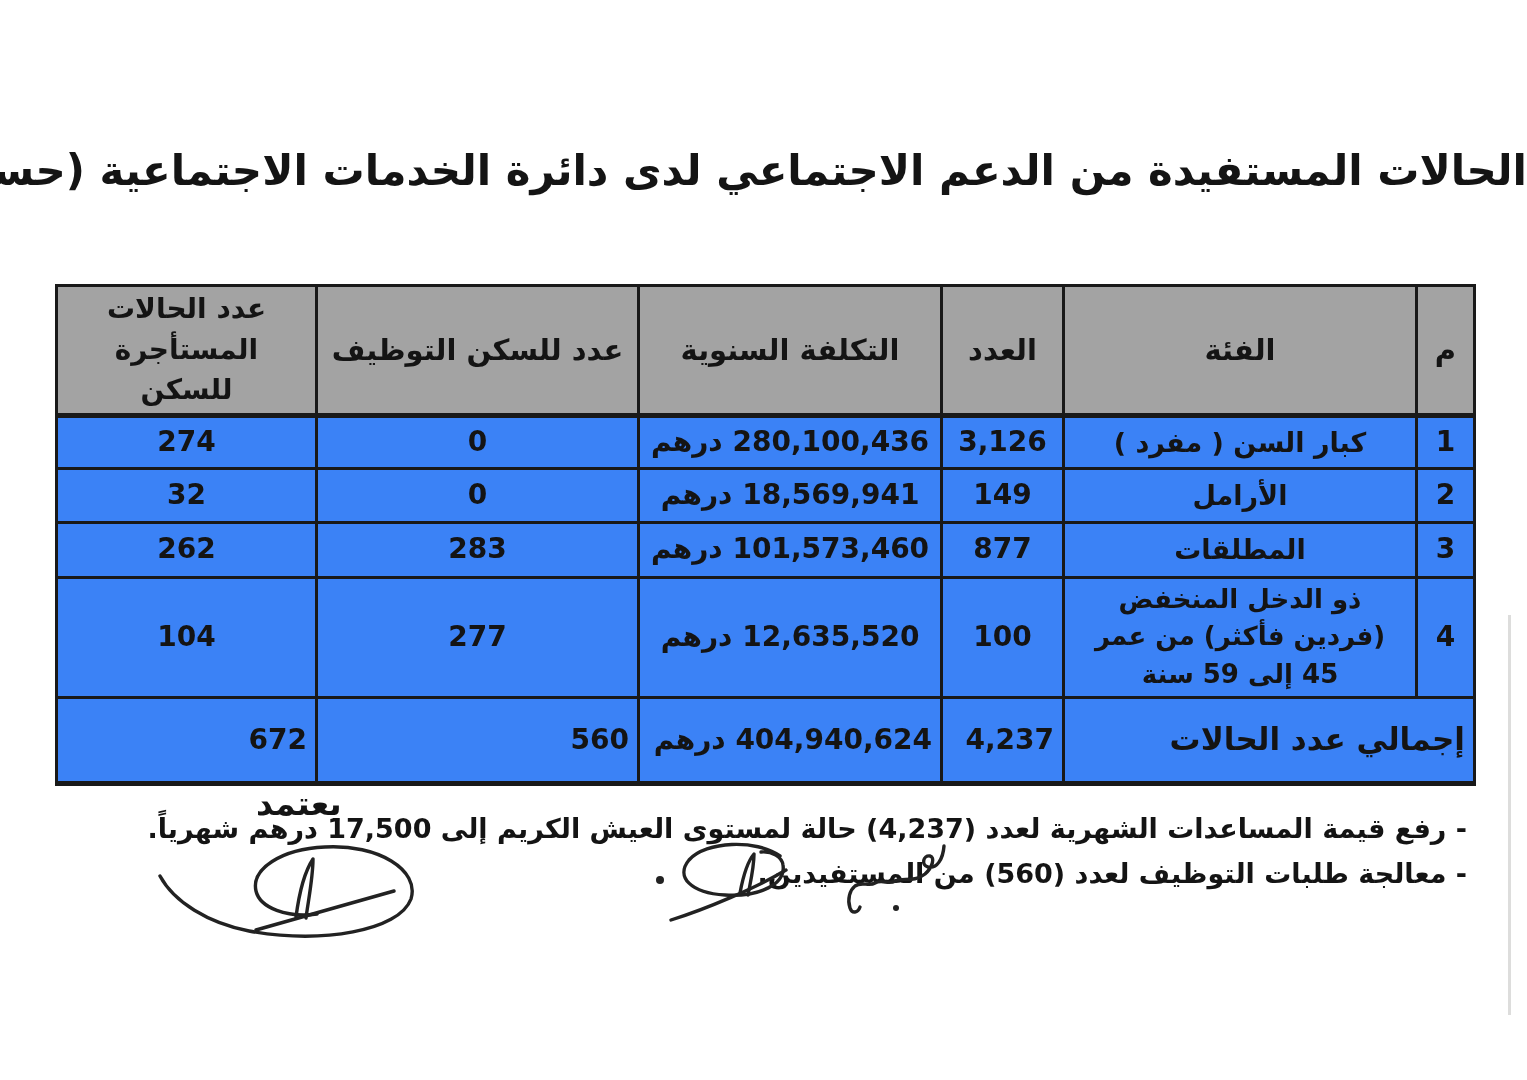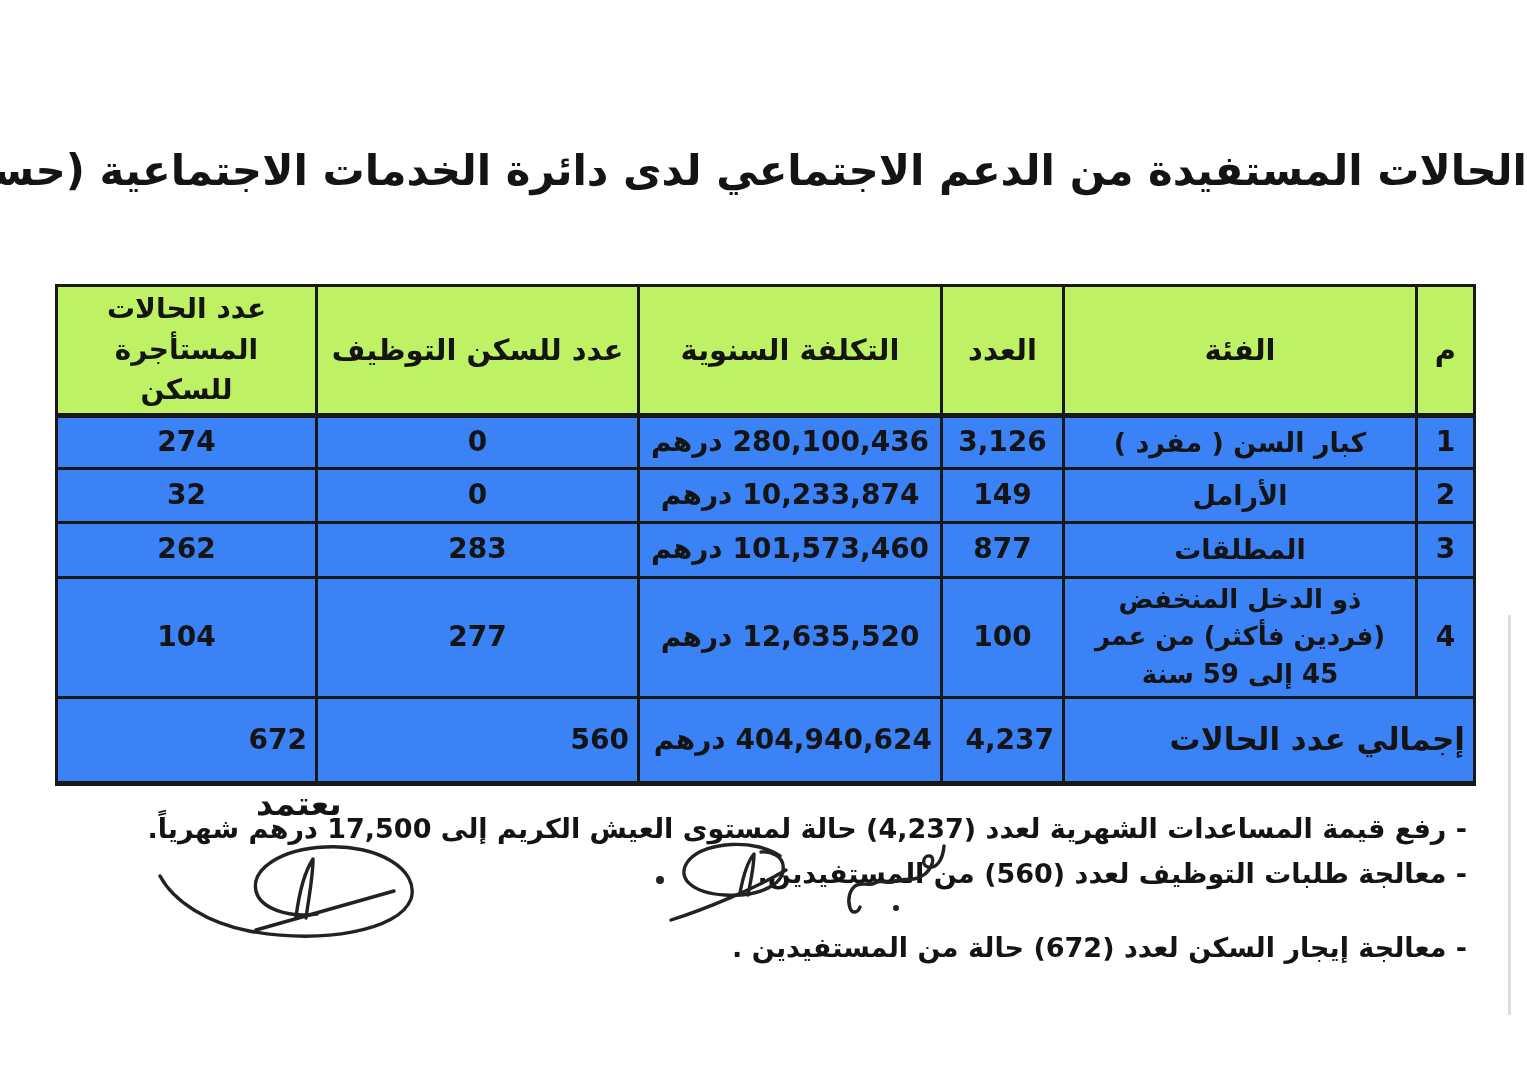--- a/index.html
+++ b/index.html
@@ -39,21 +39,21 @@
     border:3px solid #191919;
     text-align:center;
     vertical-align:middle;
     font-weight:bold;
     padding:2px 8px;
     line-height:1.45;
     overflow:hidden;
   }
   .data-table thead th {
     height:100px;
-    background:#bef264;
+    background:#a3a3a3;
     font-size:29px;
     border-bottom-width:5px;
   }
   .data-table thead th.th-housing { font-size:28px; padding:2px 16px; }
   .data-table td { font-size:28px; background:#3b82f6; }
   tr.row-1 td { height:53px; }
   tr.row-2 td { height:54px;margin-top:28px; }
   tr.row-3 td { height:55px; }
   tr.row-4 td { height:94px; }
   tr.row-4 td.cell-category { font-size:26px; padding:2px 12px; }
@@ -116,21 +116,21 @@
         <td class="cell-category">كبار السن ( مفرد )</td>
         <td>3,126</td>
         <td>280,100,436 درهم</td>
         <td>0</td>
         <td>274</td>
       </tr>
       <tr class="row-2">
         <td>2</td>
         <td class="cell-category">الأرامل</td>
         <td>149</td>
-        <td>10,233,874 درهم</td>
+        <td>18,569,941 درهم</td>
         <td>0</td>
         <td>32</td>
       </tr>
       <tr class="row-3">
         <td>3</td>
         <td class="cell-category">المطلقات</td>
         <td>877</td>
         <td>101,573,460 درهم</td>
         <td>283</td>
         <td>262</td>
@@ -148,21 +148,20 @@
         <td>4,237</td>
         <td>404,940,624 درهم</td>
         <td>560</td>
         <td>672</td>
       </tr>
     </tbody>
   </table>
 
   <div class="note note-1">- رفع قيمة المساعدات الشهرية لعدد (4,237) حالة لمستوى العيش الكريم إلى 17,500 درهم شهرياً.</div>
   <div class="note note-2">- معالجة طلبات التوظيف لعدد (560) من المستفيدين.</div>
-  <div class="note note-3">- معالجة إيجار السكن لعدد (672) حالة من المستفيدين .</div>
 
   <div class="approval-label">يعتمد</div>
 
   <svg class="sig sig-main" width="292" height="132" viewBox="0 0 292 132" aria-hidden="true">
     <path d="M 14 56 C 28 82, 62 103, 103 111 C 176 124, 253 111, 265 79 C 274 50, 232 24, 179 27 C 135 29, 105 49, 110 71 C 114 88, 141 98, 171 94"></path>
     <path d="M 150 97 C 153 74, 159 51, 167 39 C 167 58, 162 82, 160 98"></path>
     <path d="M 110 110 L 248 71"></path>
   </svg>
 
   <svg class="sig sig-mid" width="312" height="104" viewBox="0 0 312 104" aria-hidden="true">

